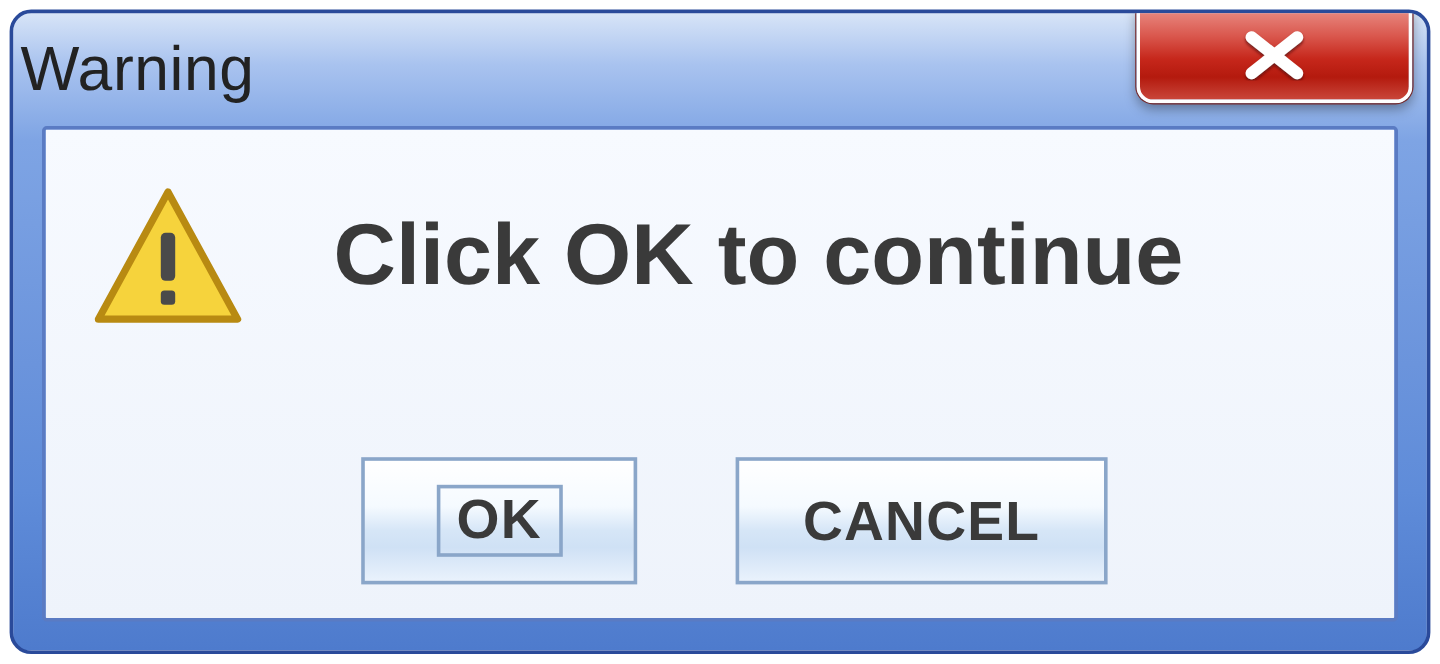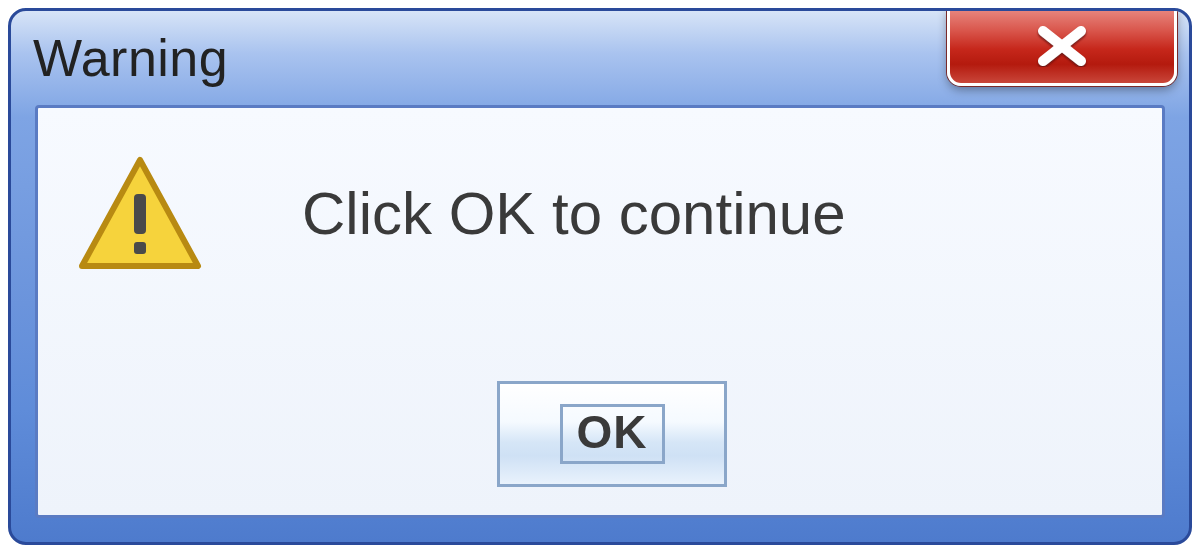--- a/index.html
+++ b/index.html
@@ -29,21 +29,21 @@
        #4e7bcd 100%);
     box-sizing: border-box;
     overflow: hidden;
   }
 
   .titlebar {
     position: relative;
     height: 94px;
     display: flex;
     align-items: center;
-    padding-left: 22px;
+    padding-left: 6px;
   }
 
   .title-text {
     font-size: 52px;
     color: #222;
     font-weight: 400;
     letter-spacing: 0.5px;
   }
 
   .close-btn {
@@ -96,23 +96,23 @@
 
   .warn-icon {
     width: 130px;
     flex: 0 0 130px;
     display: flex;
     align-items: center;
     justify-content: flex-start;
   }
 
   .msg-text {
-    margin-left: 96px;
-    font-size: 60px;
-    font-weight: 400;
+    margin-left: 72px;
+    font-size: 72px;
+    font-weight: 700;
     color: #3a3a3a;
   }
 
   .button-row {
     position: absolute;
     left: 0;
     right: 0;
     bottom: 28px;
     display: flex;
     justify-content: center;
@@ -185,16 +185,19 @@
           <rect x="58" y="88" width="12" height="12" rx="3" fill="#4a4a4a"></rect>
         </svg>
       </div>
       <div class="msg-text">Click OK to continue</div>
     </div>
 
     <div class="button-row">
       <div class="dlg-btn default">
         <span class="focus-ring">OK</span>
       </div>
+      <div class="dlg-btn">
+        <span>CANCEL</span>
+      </div>
     </div>
 
   </div>
 </div>
 
 </body></html>

